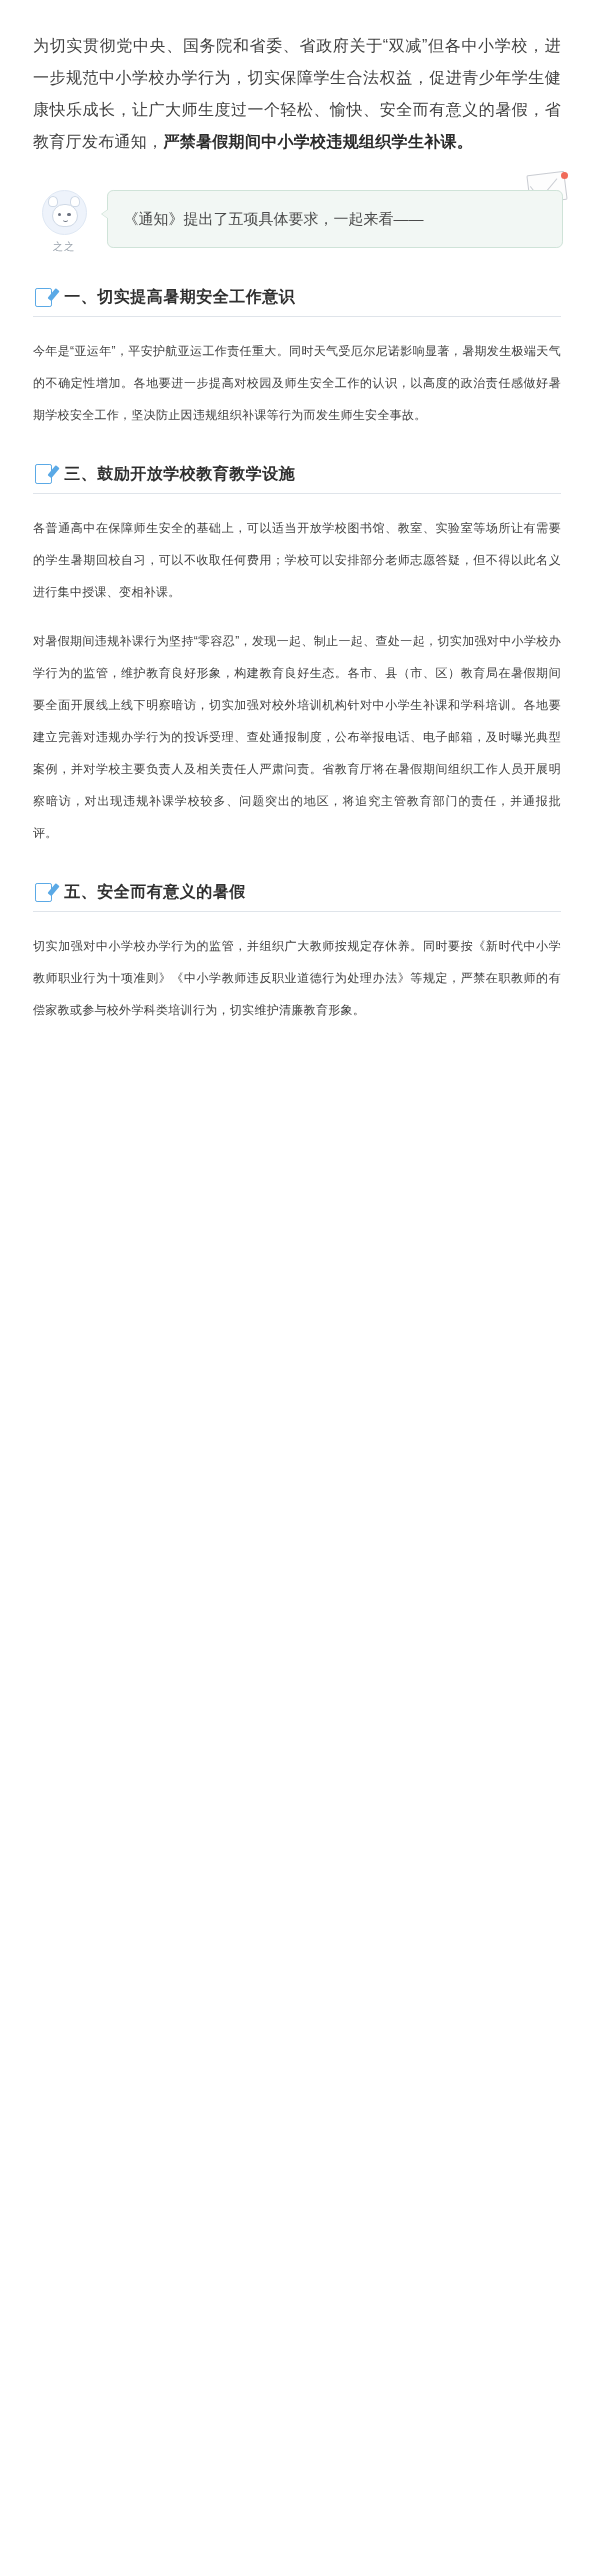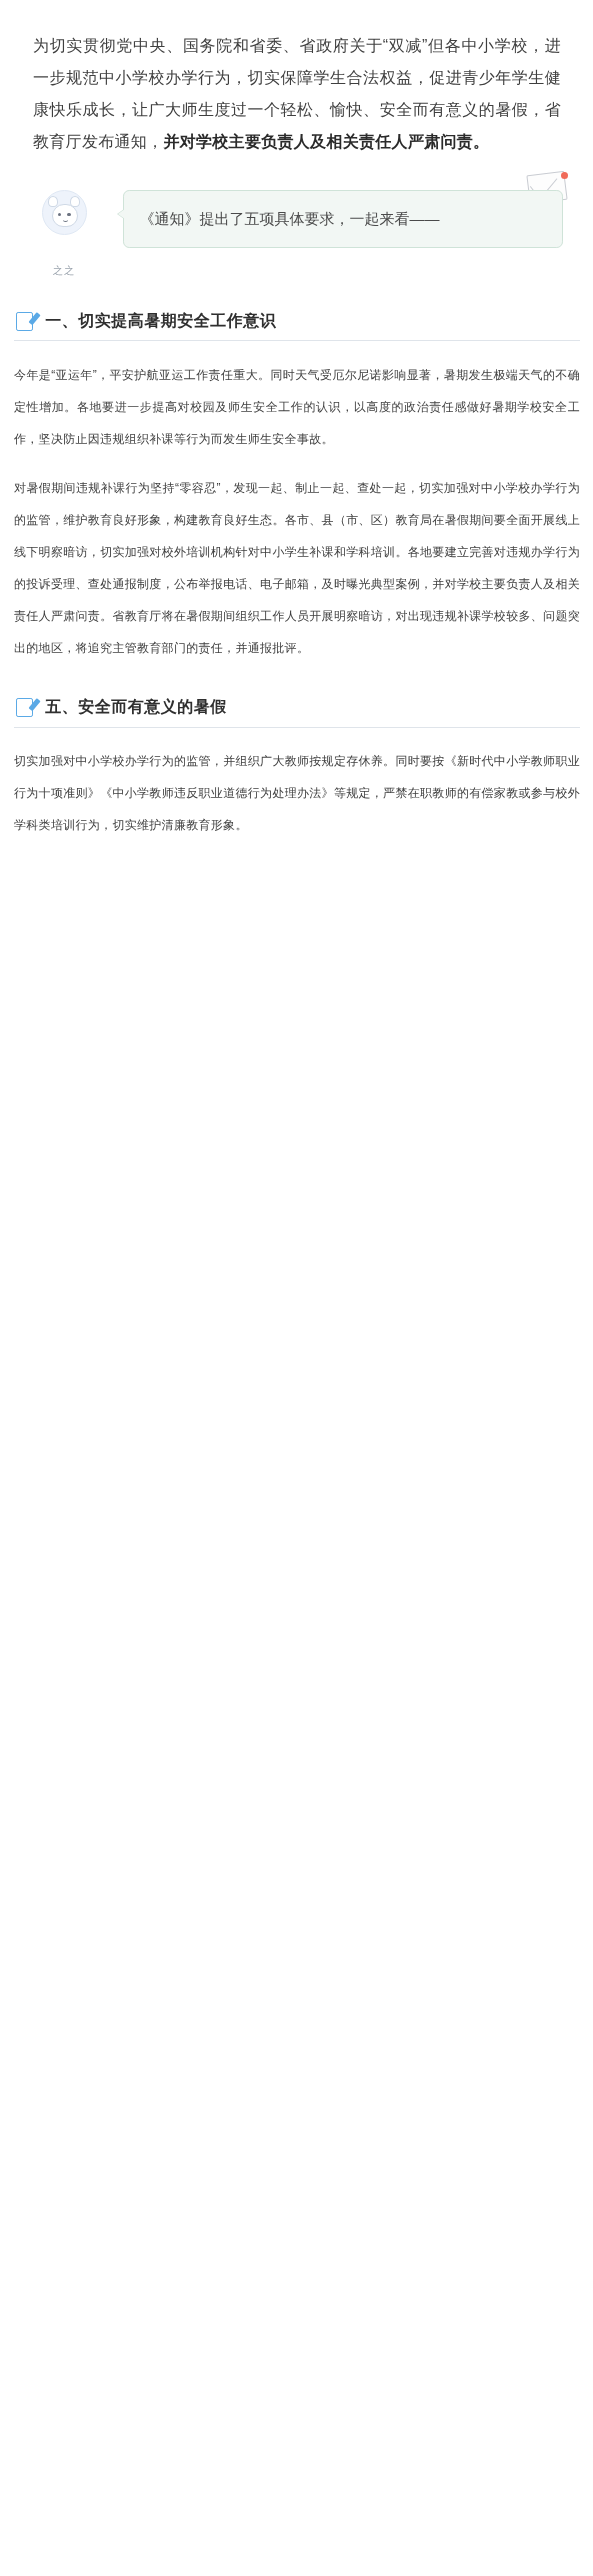--- a/index.html
+++ b/index.html
@@ -76,21 +76,20 @@
     display: flex;
     align-items: flex-start;
     padding: 32px 31px 0 28px;
   }
   .avatar-wrap {
     width: 72px;
     flex: 0 0 72px;
     display: flex;
     flex-direction: column;
     align-items: center;
-    gap: 24px;
   }
   .avatar {
     width: 45px;
     height: 45px;
     border-radius: 50%;
     background: #eef3fb;
     border: 1px solid #dfe8f4;
     position: relative;
   }
   .avatar .ear-l, .avatar .ear-r {
@@ -134,21 +133,21 @@
     border-radius: 0 0 4.1px 4.1px;
   }
   .avatar-name {
     margin-top: 5.2px;
     font-size: 10.3px;
     color: #9aa3ad;
     letter-spacing: 1px;
   }
   .bubble {
     position: relative;
-    margin-left: 23px;
+    margin-left: 7px;
     background: #f2f7f4;
     border: 1px solid #cfe3d8;
     border-radius: 6.2px;
     padding: 13.4px 15.5px;
     font-size: 15px;
     line-height: 29px;
     color: #4a4a4a;
     flex: 1;
   }
   .bubble:before {
@@ -168,21 +167,21 @@
     left: -5.7px;
     top: 17.5px;
     width: 0;
     height: 0;
     border-top: 5.2px solid transparent;
     border-bottom: 5.2px solid transparent;
     border-right: 7.2px solid #f2f7f4;
   }
   
   .section {
-    padding: 0 14px;
+    padding: 0 33px;
   }
   .section-head {
     display: flex;
     align-items: center;
     margin: 32px 0 0 0;
     border-bottom: 1.5px solid #dfe4ea;
     padding: 0 0 7.2px 0;
   }
   .pen-icon {
     width: 23px;
@@ -225,21 +224,21 @@
     letter-spacing: 0.3px;
   }
   .spacer-bottom { height: 62px; }
 </style>
 </head>
 <body>
 
 <div class="page">
 
   <div class="intro">
-    <span>为切实贯彻党中央、国务院和省委、省政府关于“双减”但各中小学校，进一步规范中小学校办学行为，切实保障学生合法权益，促进青少年学生健康快乐成长，让广大师生度过一个轻松、愉快、安全而有意义的暑假，省教育厅发布通知，</span><span class="emph">并对学校主要负责人及相关责任人严肃问责。</span>
+    <span>为切实贯彻党中央、国务院和省委、省政府关于“双减”但各中小学校，进一步规范中小学校办学行为，切实保障学生合法权益，促进青少年学生健康快乐成长，让广大师生度过一个轻松、愉快、安全而有意义的暑假，省教育厅发布通知，</span><span class="emph">严禁暑假期间中小学校违规组织学生补课。</span>
   </div>
 
   <div class="envelope">
     <div class="env-body"></div>
     <div class="env-flap"></div>
     <div class="env-dot"></div>
   </div>
 
   <div class="speech-row">
     <div class="avatar-wrap">
@@ -263,20 +262,30 @@
         <div class="nib"></div>
       </div>
       <div class="section-title">一、切实提高暑期安全工作意识</div>
     </div>
     <div class="section-body">今年是“亚运年”，平安护航亚运工作责任重大。同时天气受厄尔尼诺影响显著，暑期发生极端天气的不确定性增加。各地要进一步提高对校园及师生安全工作的认识，以高度的政治责任感做好暑期学校安全工作，坚决防止因违规组织补课等行为而发生师生安全事故。</div>
   </div>
 
   <div class="section">
   </div>
 
+  <div class="section">
+    <div class="section-head">
+      <div class="pen-icon">
+        <div class="sheet"></div>
+        <div class="nib"></div>
+      </div>
+      <div class="section-title">三、鼓励开放学校教育教学设施</div>
+    </div>
+    <div class="section-body">各普通高中在保障师生安全的基础上，可以适当开放学校图书馆、教室、实验室等场所让有需要的学生暑期回校自习，可以不收取任何费用；学校可以安排部分老师志愿答疑，但不得以此名义进行集中授课、变相补课。</div>
+  </div>
 
   <div class="section">
     <div class="section-body">对暑假期间违规补课行为坚持“零容忍”，发现一起、制止一起、查处一起，切实加强对中小学校办学行为的监管，维护教育良好形象，构建教育良好生态。各市、县（市、区）教育局在暑假期间要全面开展线上线下明察暗访，切实加强对校外培训机构针对中小学生补课和学科培训。各地要建立完善对违规办学行为的投诉受理、查处通报制度，公布举报电话、电子邮箱，及时曝光典型案例，并对学校主要负责人及相关责任人严肃问责。省教育厅将在暑假期间组织工作人员开展明察暗访，对出现违规补课学校较多、问题突出的地区，将追究主管教育部门的责任，并通报批评。</div>
   </div>
 
   <div class="section">
     <div class="section-head">
       <div class="pen-icon">
         <div class="sheet"></div>
         <div class="nib"></div>

